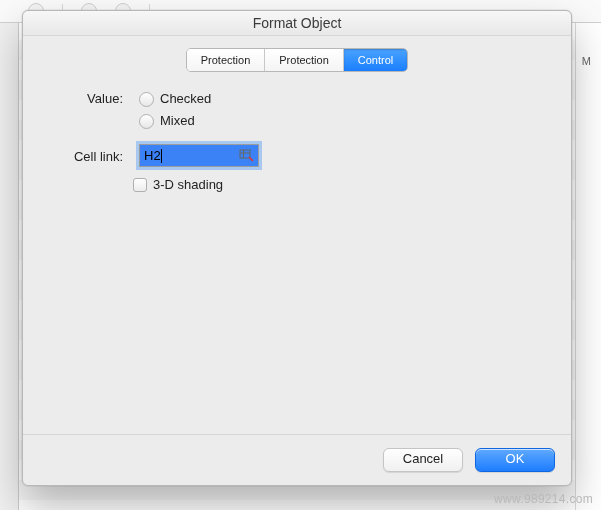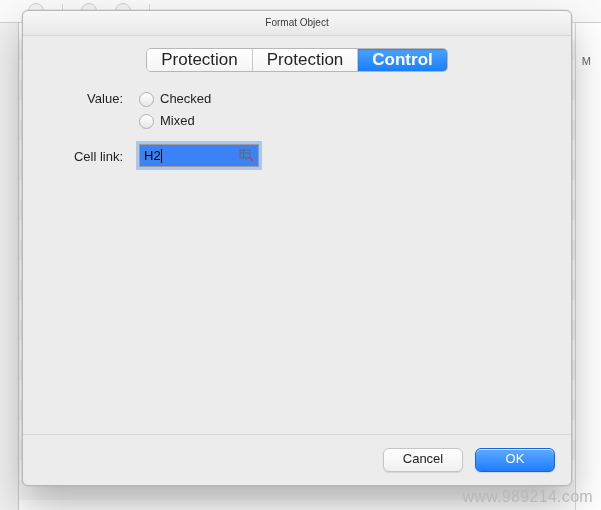--- a/index.html
+++ b/index.html
@@ -92,21 +92,21 @@
     border: 1px solid #b8b8b8;
     border-radius: 6px;
     box-shadow: 0 20px 40px rgba(0,0,0,0.28), 0 0 0 1px rgba(0,0,0,0.05);
     display: flex;
     flex-direction: column;
   }
   .titlebar {
     height: 24px;
     line-height: 24px;
     text-align: center;
-    font-size: 10px;
+    font-size: 14px;
     color: #3b3b3b;
     border-bottom: 1px solid #d6d6d6;
     background: linear-gradient(#f7f7f7, #e8e8e8);
     border-radius: 6px 6px 0 0;
   }
 
   .tabbar-wrap {
     text-align: center;
     padding: 12px 0 8px 0;
   }
@@ -114,31 +114,31 @@
     display: inline-flex;
     border: 1px solid #b7b7b7;
     border-radius: 5px;
     overflow: hidden;
     height: 22px;
     background: #fff;
   }
   .segmented .seg {
     padding: 0 14px;
     line-height: 22px;
-    font-size: 17px;
+    font-size: 11px;
     color: #242424;
     border-right: 1px solid #c8c8c8;
     background: linear-gradient(#ffffff,#f4f4f4);
     cursor: default;
   }
   .segmented .seg:last-child { border-right: none; }
   .segmented .seg.active {
     background: linear-gradient(#4aa3ff, #1a7fff);
     color: #fff;
-    font-weight: 700;
+    font-weight: 400;
     box-shadow: inset 0 1px 2px rgba(0,0,0,.2);
   }
 
   .body {
     flex: 1;
     padding: 10px 32px 10px 32px;
   }
   .formrow {
     display: flex;
     align-items: flex-start;
@@ -264,21 +264,21 @@
   .btn.primary {
     background: linear-gradient(#5fa9ff, #1e7dff);
     border-color: #0f66df;
     color: #fff;
   }
 
   .watermark {
     position: absolute;
     bottom: 4px;
     right: 8px;
-    font-size: 16px;
+    font-size: 12px;
     color: #b9b9b9;
     letter-spacing: .3px;
   }
 </style>
 </head>
 <body>
 
 <div class="sheet-bg">
   <div class="row-header"></div>
   <div class="right-col"></div>
@@ -330,20 +330,24 @@
             <rect x="1" y="1" width="10" height="8" fill="none" stroke="#666" stroke-width="1"></rect>
             <line x1="1" y1="4" x2="11" y2="4" stroke="#666" stroke-width="1"></line>
             <line x1="4.5" y1="1" x2="4.5" y2="9" stroke="#666" stroke-width="1"></line>
             <path d="M10 8 L14 12" stroke="#d33" stroke-width="1.4"></path>
             <path d="M14 12 L12 11 L13.2 10 Z" fill="#d33"></path>
           </svg>
         </span>
       </div>
     </div>
 
+    <div class="shading-row">
+      <span class="checkbox"></span>
+      <span>3-D shading</span>
+    </div>
 
   </div>
 
   <div class="footer">
     <div class="btn">Cancel</div>
     <div class="btn primary">OK</div>
   </div>
 </div>
 
 <div class="watermark">www.989214.com</div>

